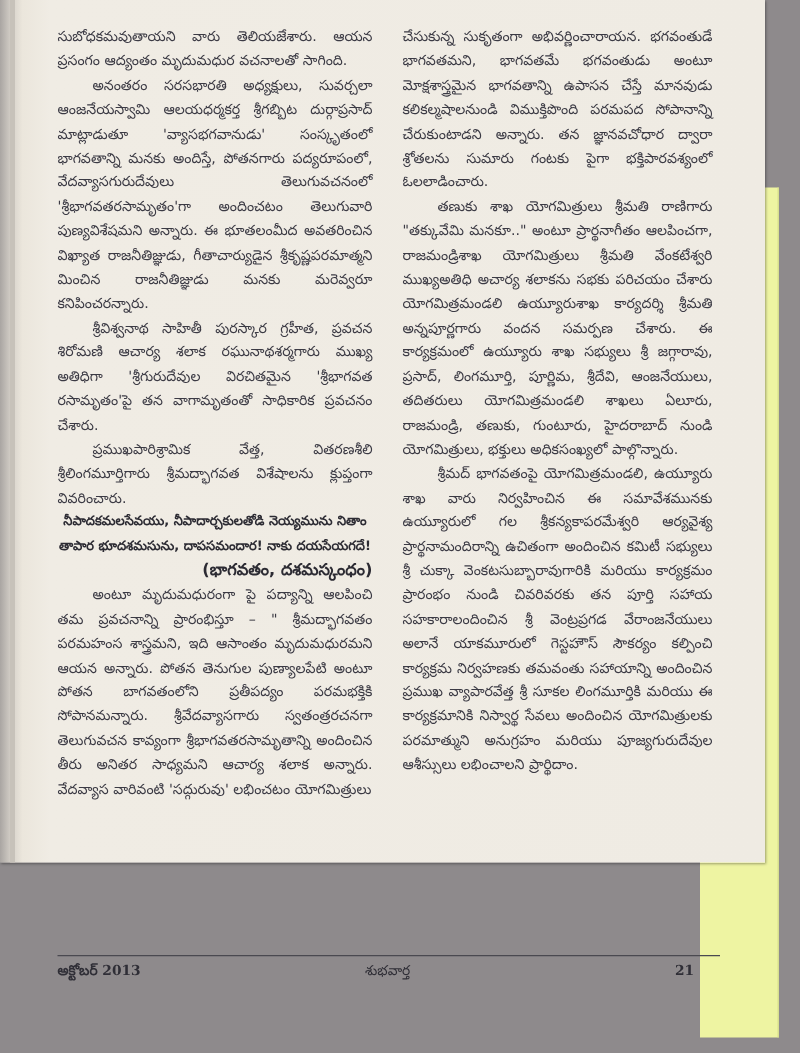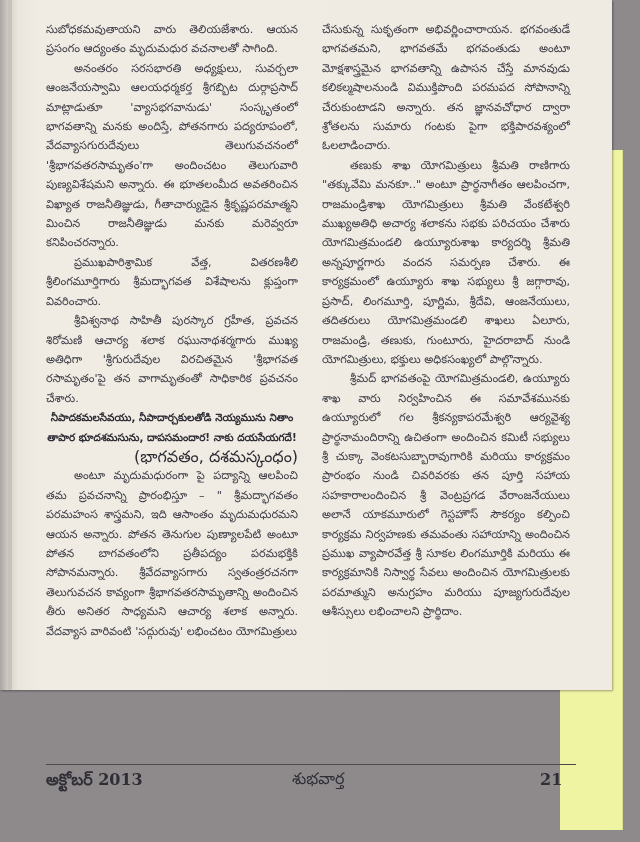--- a/index.html
+++ b/index.html
@@ -26,44 +26,44 @@
   .col {
     position: absolute; top: 20px;
     font-size: 11.3px; line-height: 19.4px; color: #3b3a44;
     text-align: justify;
   }
   .col.left { left: 46px; width: 252px; }
   .col.right { left: 322px; width: 248px; }
   .col p { margin: 0; }
   .col p.indent { text-indent: 28px; }
   .verse { font-weight: bold; font-size: 10.4px; color: #2c2b33; margin: 0; line-height: 19.4px; text-align: center; }
-  .verse-src { text-align: right; font-weight: normal; font-size: 16px; color: #2c2b33; margin: 0; }
+  .verse-src { text-align: right; font-weight: bold; font-size: 13px; color: #2c2b33; margin: 0; }
   .footer-rule {
     position: absolute; left: 46px; top: 764px; width: 530px; height: 1px; background: #4a4950;
   }
   .footer {
     position: absolute; top: 770px; font-family: "DejaVu Serif", "Liberation Serif", serif;
-    font-weight: bold; font-size: 16px; color: #2f2e36;
+    font-weight: bold; font-size: 11px; color: #2f2e36;
   }
   .footer.left { left: 46px; }
   .footer.center { left: 292px; font-family: Liberation Mono, monospace; font-weight: normal; }
   .footer.right { left: 540px; }
 </style>
 </head>
 <body>
 
 <div class="yellow-sheet"></div>
 
 <div class="page">
 
   <div class="col left">
     <p>సుబోధకమవుతాయని వారు తెలియజేశారు. ఆయన ప్రసంగం ఆద్యంతం మృదుమధుర వచనాలతో సాగింది.</p>
     <p class="indent">అనంతరం సరసభారతి అధ్యక్షులు, సువర్చలా ఆంజనేయస్వామి ఆలయధర్మకర్త శ్రీగబ్బిట దుర్గాప్రసాద్ మాట్లాడుతూ 'వ్యాసభగవానుడు' సంస్కృతంలో భాగవతాన్ని మనకు అందిస్తే, పోతనగారు పద్యరూపంలో, వేదవ్యాసగురుదేవులు తెలుగువచనంలో 'శ్రీభాగవతరసామృతం'గా అందించటం తెలుగువారి పుణ్యవిశేషమని అన్నారు. ఈ భూతలంమీద అవతరించిన విఖ్యాత రాజనీతిజ్ఞుడు, గీతాచార్యుడైన శ్రీకృష్ణపరమాత్మని మించిన రాజనీతిజ్ఞుడు మనకు మరెవ్వరూ కనిపించరన్నారు.</p>
+    <p class="indent">శ్రీవిశ్వనాథ సాహితీ పురస్కార గ్రహీత, ప్రవచన శిరోమణి ఆచార్య శలాక రఘునాథశర్మగారు ముఖ్య అతిధిగా 'శ్రీగురుదేవుల విరచితమైన 'శ్రీభాగవత రసామృతం'పై తన వాగామృతంతో సాధికారిక ప్రవచనం చేశారు.</p>
     <p class="indent">ప్రముఖపారిశ్రామిక వేత్త, వితరణశీలి శ్రీలింగమూర్తిగారు శ్రీమద్భాగవత విశేషాలను క్లుప్తంగా వివరించారు.</p>
-    <p class="indent">శ్రీవిశ్వనాథ సాహితీ పురస్కార గ్రహీత, ప్రవచన శిరోమణి ఆచార్య శలాక రఘునాథశర్మగారు ముఖ్య అతిధిగా 'శ్రీగురుదేవుల విరచితమైన 'శ్రీభాగవత రసామృతం'పై తన వాగామృతంతో సాధికారిక ప్రవచనం చేశారు.</p>
     <p class="verse">నీపాదకమలసేవయు, నీపాదార్చకులతోడి నెయ్యమును నితాం</p>
     <p class="verse">తాపార భూదశమసును, దాపసమందార! నాకు దయసేయగదే!</p>
     <p class="verse-src">(భాగవతం, దశమస్కంధం)</p>
     <p class="indent">అంటూ మృదుమధురంగా పై పద్యాన్ని ఆలపించి తమ ప్రవచనాన్ని ప్రారంభిస్తూ – " శ్రీమద్భాగవతం పరమహంస శాస్త్రమని, ఇది ఆసాంతం మృదుమధురమని ఆయన అన్నారు. పోతన తెనుగుల పుణ్యాలపేటి అంటూ పోతన బాగవతంలోని ప్రతీపద్యం పరమభక్తికి సోపానమన్నారు. శ్రీవేదవ్యాసగారు స్వతంత్రరచనగా తెలుగువచన కావ్యంగా శ్రీభాగవతరసామృతాన్ని అందించిన తీరు అనితర సాధ్యమని ఆచార్య శలాక అన్నారు. వేదవ్యాస వారివంటి 'సద్గురువు' లభించటం యోగమిత్రులు</p>
   </div>
 
   <div class="col right">
     <p>చేసుకున్న సుకృతంగా అభివర్ణించారాయన. భగవంతుడే భాగవతమని, భాగవతమే భగవంతుడు అంటూ మోక్షశాస్త్రమైన భాగవతాన్ని ఉపాసన చేస్తే మానవుడు కలికల్మషాలనుండి విముక్తిపొంది పరమపద సోపానాన్ని చేరుకుంటాడని అన్నారు. తన జ్ఞానవచోధార ద్వారా శ్రోతలను సుమారు గంటకు పైగా భక్తిపారవశ్యంలో ఓలలాడించారు.</p>
     <p class="indent">తణుకు శాఖ యోగమిత్రులు శ్రీమతి రాణిగారు "తక్కువేమి మనకూ.." అంటూ ప్రార్థనాగీతం ఆలపించగా, రాజమండ్రిశాఖ యోగమిత్రులు శ్రీమతి వేంకటేశ్వరి ముఖ్యఅతిధి అచార్య శలాకను సభకు పరిచయం చేశారు యోగమిత్రమండలి ఉయ్యూరుశాఖ కార్యదర్శి శ్రీమతి అన్నపూర్ణగారు వందన సమర్పణ చేశారు. ఈ కార్యక్రమంలో ఉయ్యూరు శాఖ సభ్యులు శ్రీ జగ్గారావు, ప్రసాద్, లింగమూర్తి, పూర్ణిమ, శ్రీదేవి, ఆంజనేయులు, తదితరులు యోగమిత్రమండలి శాఖలు ఏలూరు, రాజమండ్రి, తణుకు, గుంటూరు, హైదరాబాద్ నుండి యోగమిత్రులు, భక్తులు అధికసంఖ్యలో పాల్గొన్నారు.</p>
     <p class="indent">శ్రీమద్ భాగవతంపై యోగమిత్రమండలి, ఉయ్యూరు శాఖ వారు నిర్వహించిన ఈ సమావేశమునకు ఉయ్యూరులో గల శ్రీకన్యకాపరమేశ్వరి ఆర్యవైశ్య ప్రార్థనామందిరాన్ని ఉచితంగా అందించిన కమిటీ సభ్యులు శ్రీ చుక్కా వెంకటసుబ్బారావుగారికి మరియు కార్యక్రమం ప్రారంభం నుండి చివరివరకు తన పూర్తి సహాయ సహకారాలందించిన శ్రీ వెంట్రప్రగడ వేరాంజనేయులు అలానే యాకమూరులో గెస్టహౌస్ సౌకర్యం కల్పించి కార్యక్రమ నిర్వహణకు తమవంతు సహాయాన్ని అందించిన ప్రముఖ వ్యాపారవేత్త శ్రీ సూకల లింగమూర్తికి మరియు ఈ కార్యక్రమానికి నిస్వార్థ సేవలు అందించిన యోగమిత్రులకు పరమాత్ముని అనుగ్రహం మరియు పూజ్యగురుదేవుల ఆశీస్సులు లభించాలని ప్రార్థిదాం.</p>

